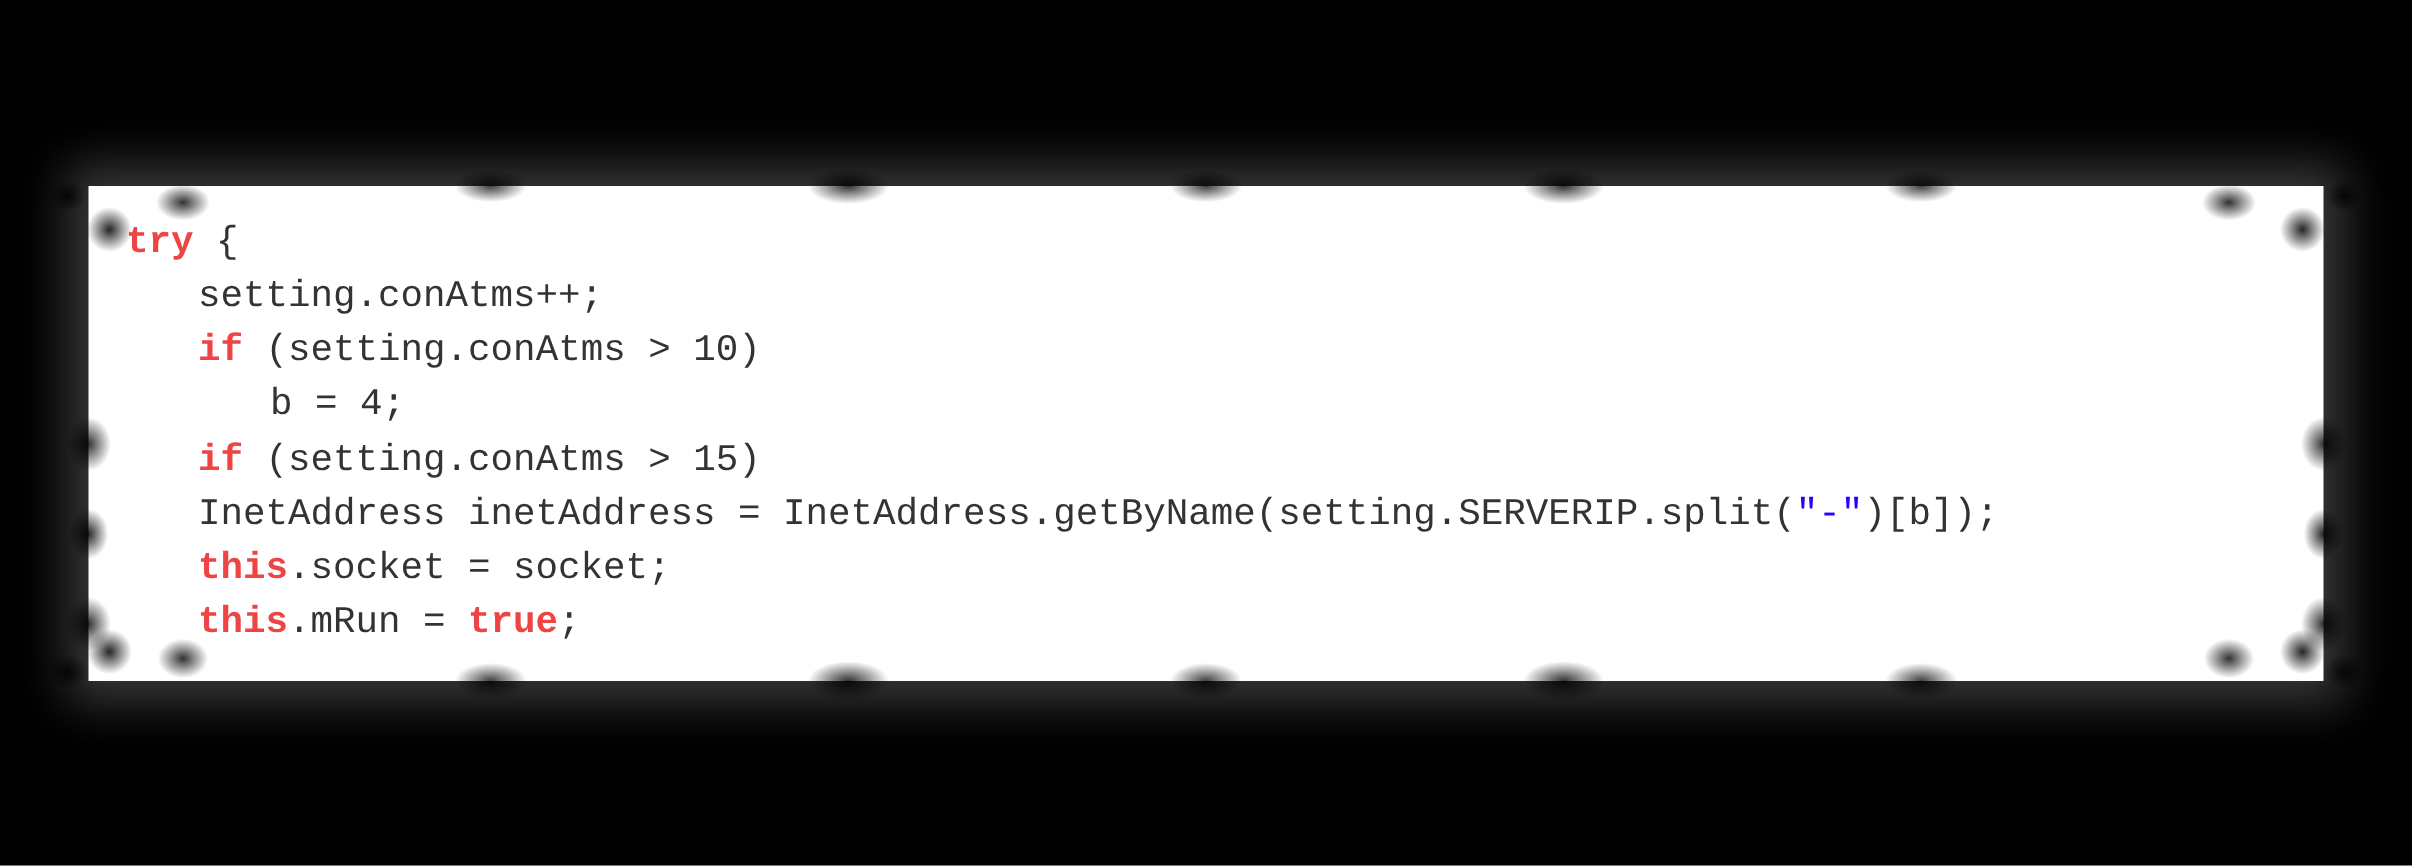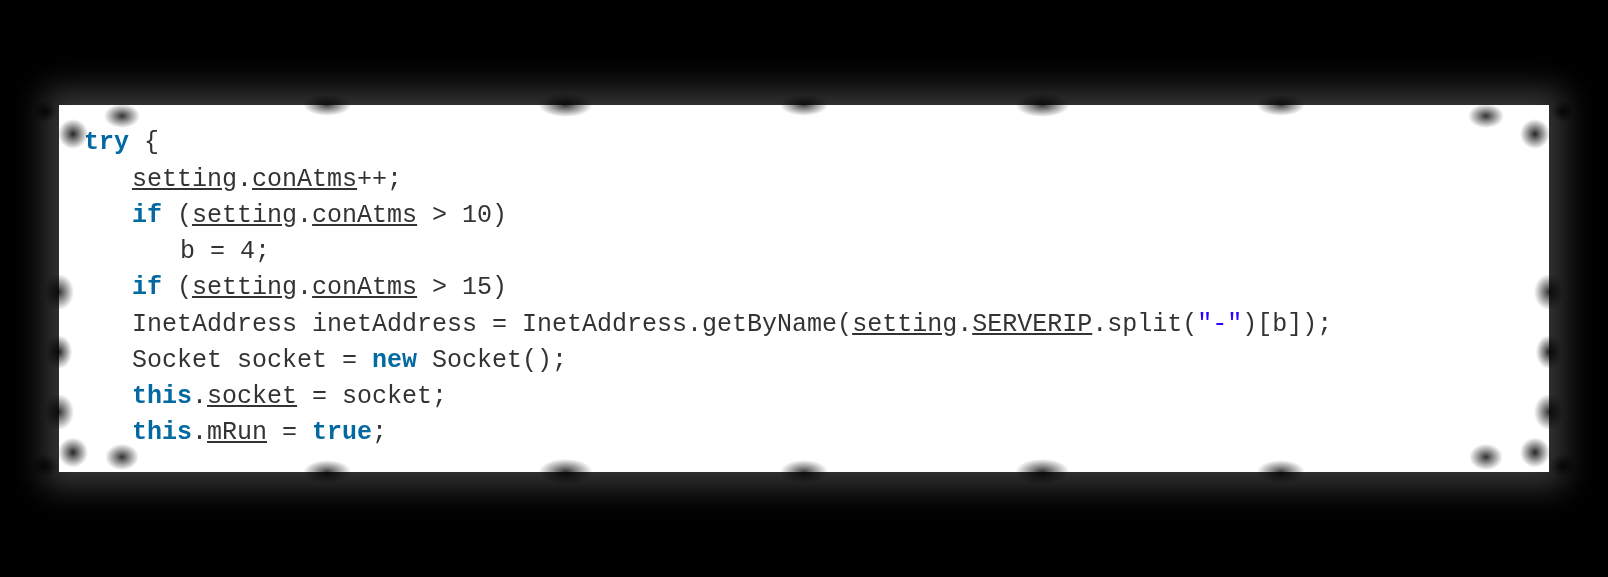--- a/index.html
+++ b/index.html
@@ -21,25 +21,24 @@
       position: relative;
       font-size: 25px;
       line-height: 1.45;
       color: #333333;
     }
     .code-line {
       white-space: pre;
       font-family: 'Consolas', 'Courier New', monospace;
     }
     .keyword {
-      color: #0369a1;
+      color: #ef4444;
       font-weight: bold;
     }
     .underline {
-      text-decoration: underline;
     }
     .string {
       color: #2a00ff;
     }
     .indent1 {
       padding-left: 48px;
     }
     .indent2 {
       padding-left: 96px;
     }
@@ -143,20 +142,19 @@
 
   <div class="code-line indent1"><span class="keyword">if</span><span> (</span><span class="underline">setting</span><span>.</span><span class="underline">conAtms</span><span> &gt; 10)</span></div>
 
   <div class="code-line indent2"><span>b = 4;</span></div>
 
   <div class="code-line indent1"><span class="keyword">if</span><span> (</span><span class="underline">setting</span><span>.</span><span class="underline">conAtms</span><span> &gt; 15)</span></div>
 
 
   <div class="code-line indent1"><span>InetAddress inetAddress = InetAddress.getByName(</span><span class="underline">setting</span><span>.</span><span class="underline">SERVERIP</span><span>.split(</span><span class="string">"-"</span><span>)[b]);</span></div>
 
-  <div class="code-line indent1"><span>Socket socket = </span><span class="keyword">new</span><span> Socket();</span></div>
 
 
   <div class="code-line indent1"><span class="keyword">this</span><span>.</span><span class="underline">socket</span><span> = socket;</span></div>
 
   <div class="code-line indent1"><span class="keyword">this</span><span>.</span><span class="underline">mRun</span><span> = </span><span class="keyword">true</span><span>;</span></div>
 
 </div>
 
 </body></html>

